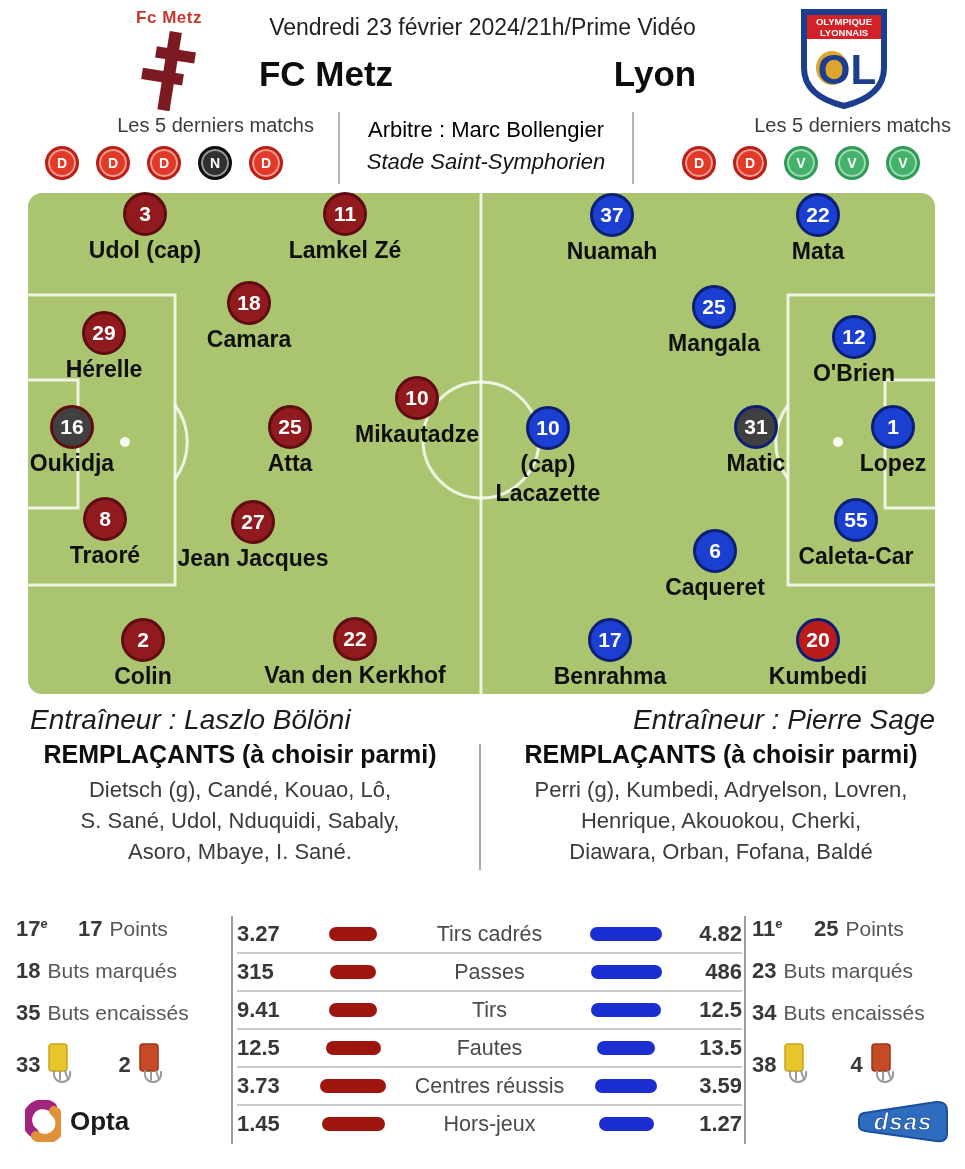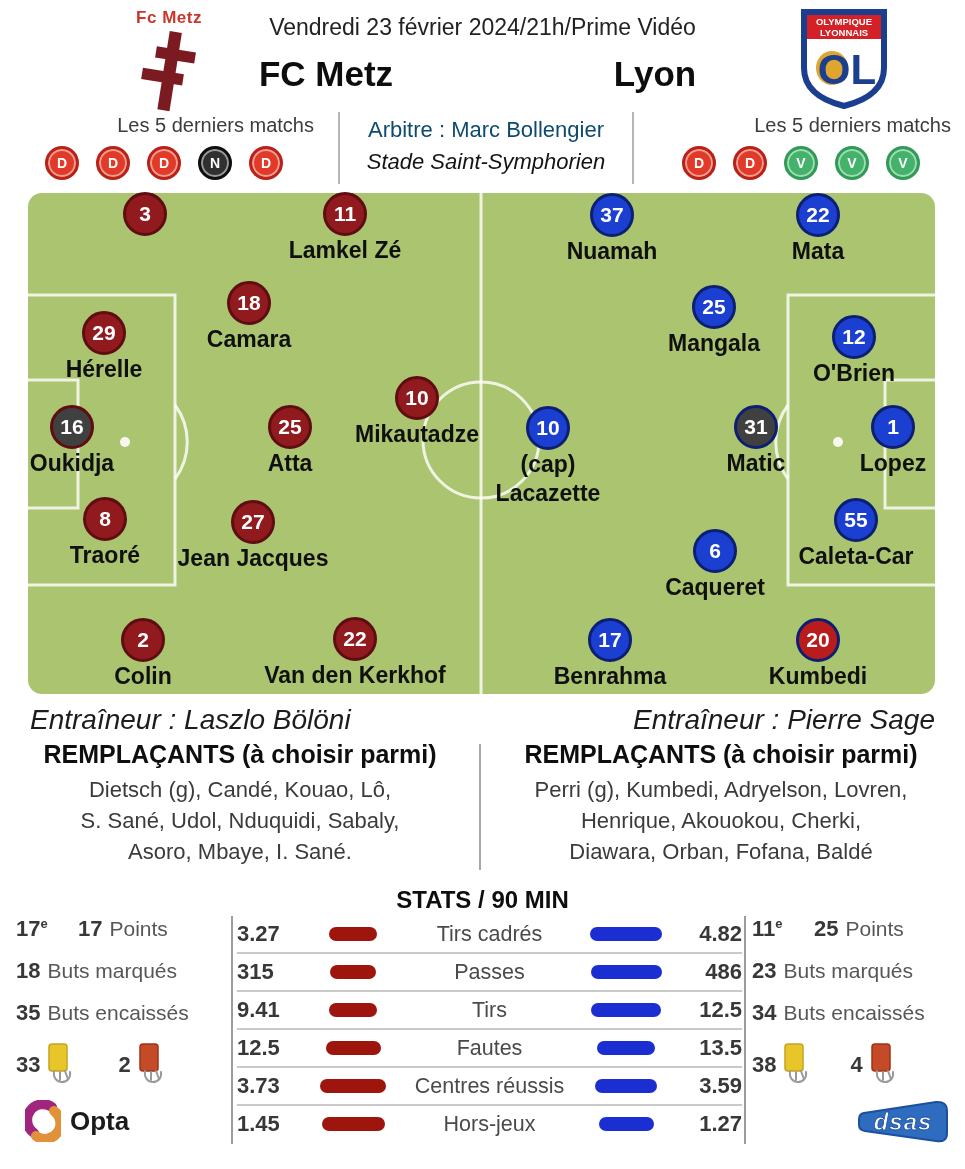--- a/index.html
+++ b/index.html
@@ -16,21 +16,21 @@
 
   
   .form-block{top:114px;width:300px;text-align:center;}
   .form-title{font-size:20px;color:#3c3c3c;text-align:right;}
   .badges{display:flex;justify-content:center;gap:17px;margin-top:9px;}
   .badge{width:28px;height:28px;border-radius:50%;border:3px solid #000;color:#fff;font-size:14px;
          font-weight:bold;display:flex;align-items:center;justify-content:center;
          box-shadow:inset 0 0 0 2px rgba(255,255,255,.5);}
   .ref-block{left:338px;top:112px;width:292px;text-align:center;border-left:2px solid #b5b5b5;
              border-right:2px solid #b5b5b5;padding:2px 0 6px 0;}
-  .ref-line{font-size:22px;color:#0c4a6e;line-height:32px;text-align:center;}
+  .ref-line{font-size:22px;color:#000000;line-height:32px;text-align:center;}
   .stadium-line{font-size:22px;font-style:italic;color:#141414;line-height:32px;}
 
   
   .pitch{left:28px;top:193px;width:907px;height:501px;background:#abc46f;border-radius:14px;overflow:hidden;}
   .player{position:absolute;width:200px;text-align:center;z-index:3;}
   .pnum{width:44px;height:44px;margin:0 auto;border-radius:50%;border:3px solid #000;color:#fff;
         font-size:21px;font-weight:bold;display:flex;align-items:center;justify-content:center;box-sizing:border-box;}
   .pname{font-size:23px;font-weight:bold;color:#101010;white-space:nowrap;line-height:1.2;margin-top:1px;}
 
   
@@ -139,20 +139,21 @@
         <rect x="857" y="187" width="54" height="128"></rect>
         <path d="M 760 212 A 62 62 0 0 0 760 286"></path>
       </g>
       <circle cx="97" cy="249" r="5" fill="rgba(255,255,255,0.9)"></circle>
       <circle cx="810" cy="249" r="5" fill="rgba(255,255,255,0.9)"></circle>
     </svg>
   </div>
   <div id="players">
       <div class="player abs" style="left: 45px; top: 192px;">
         <div class="pnum" style="background: rgb(144, 26, 30); border-color: rgb(94, 13, 18);">3</div>
+        <div class="pname">Udol (cap)</div>
       </div>
       <div class="player abs" style="left: 245px; top: 192px;">
         <div class="pnum" style="background: rgb(144, 26, 30); border-color: rgb(94, 13, 18);">11</div>
         <div class="pname">Lamkel Zé</div>
       </div>
       <div class="player abs" style="left: 149px; top: 281px;">
         <div class="pnum" style="background: rgb(144, 26, 30); border-color: rgb(94, 13, 18);">18</div>
         <div class="pname">Camara</div>
       </div>
       <div class="player abs" style="left: 4px; top: 311px;">
@@ -248,21 +249,20 @@
   <div class="abs subs-divider"></div>
   <div class="abs subs-col" style="left:490px;width:462px;">
     <div class="subs-head">REMPLAÇANTS (à choisir parmi)</div>
     <div id="subs-lines-away">
         <div class="subline">Perri (g), Kumbedi, Adryelson, Lovren,</div>
         <div class="subline">Henrique, Akouokou, Cherki,</div>
         <div class="subline">Diawara, Orban, Fofana, Baldé</div>
       </div>
   </div>
 
-  <div class="abs stats-title">STATS / 90 MIN</div>
   <div class="abs stats-divider" style="left:231px;"></div>
   <div class="abs stats-divider" style="left:744px;"></div>
   <div class="abs stats-rows" id="stats-rows">
       <div class="strow sep">
         <div class="sv svl">3.27</div>
         <div class="bcell">
           <div class="bar" style="width: 48px; background: rgb(158, 21, 13);"></div>
         </div>
         <div class="slabel">Tirs cadrés</div>
         <div class="bcell">

